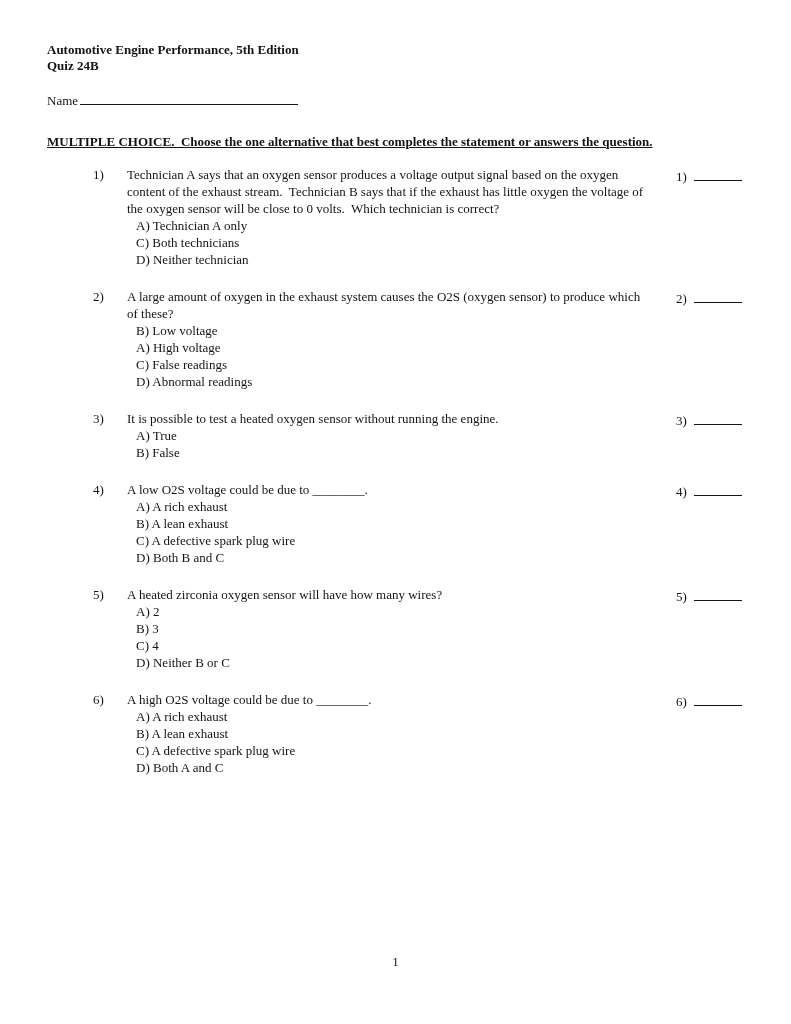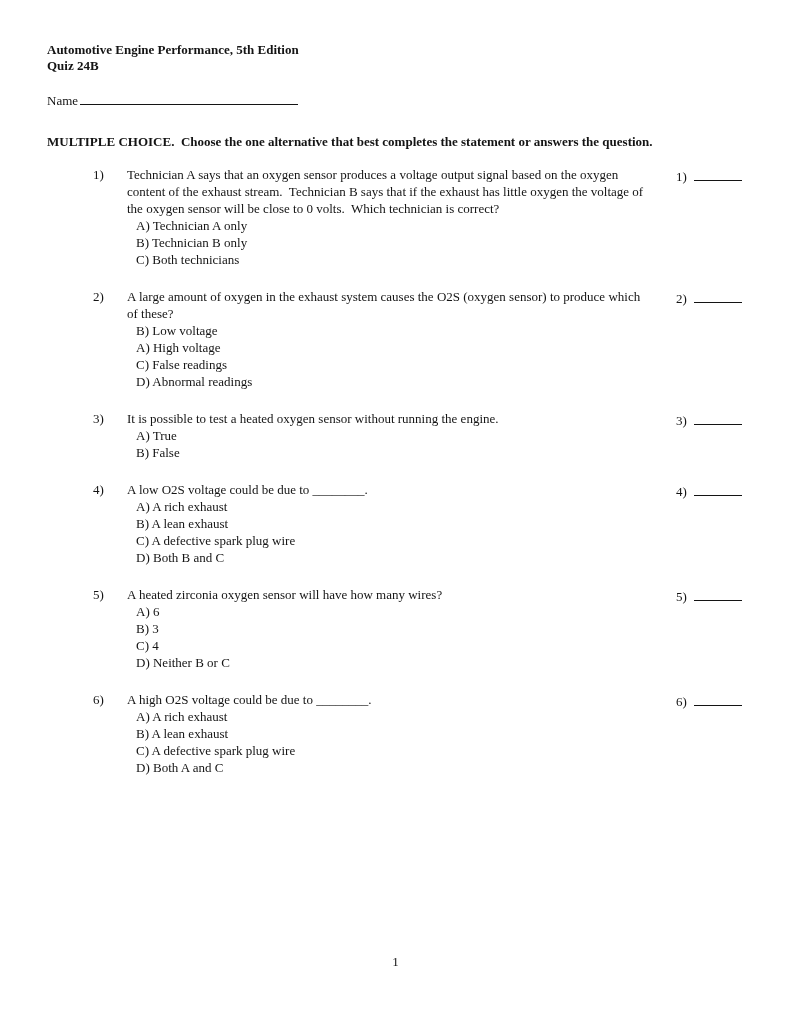--- a/index.html
+++ b/index.html
@@ -14,21 +14,21 @@
   }
   .page{position:relative;width:791px;height:740px;}
   .header{padding:42px 45px 0 47px;line-height:16px;font-weight:bold;}
   .name-row{margin:16px 45px 0 47px;font-weight:normal;line-height:16px;}
   .name-line{
     display:inline-block;width:218px;height:14px;
     border-bottom:1.4px solid #141414;margin-left:2px;
   }
   .mc-heading{
     margin:24px 45px 0 47px;
-    font-weight:bold;line-height:17px;white-space:pre-wrap;
+    font-weight:bold;line-height:17px;white-space:pre-wrap;text-decoration:underline;
   }
   .questions{margin:16px 45px 0 93px;}
   .question{display:flex;margin-bottom:20px;line-height:17px;}
   .q-main{width:552px;flex-shrink:0;}
   .q-stem{display:flex;}
   .q-num{width:12px;flex-shrink:0;}
   .q-text{flex:1;white-space:pre-wrap;margin-left:22px;}
   .q-options{margin-left:43px;}
   .q-answer{margin-left:auto;width:70px;white-space:nowrap;flex-shrink:0;}
   .blank-line{
@@ -59,22 +59,22 @@
   <div class="questions">
 
     <div class="question">
       <div class="q-main">
         <div class="q-stem">
           <span class="q-num">1)</span>
           <span class="q-text">Technician A says that an oxygen sensor produces a voltage output signal based on the oxygen content of the exhaust stream.  Technician B says that if the exhaust has little oxygen the voltage of the oxygen sensor will be close to 0 volts.  Which technician is correct?</span>
         </div>
         <div class="q-options">
           <div>A) Technician A only</div>
-          <div>B) Technician B only</div>
           <div>C) Both technicians</div>
+          <div>D) Neither technician</div>
         </div>
       </div>
       <div class="q-answer">
         <span>1)</span><span class="blank-line"></span>
       </div>
     </div>
 
     <div class="question">
       <div class="q-main">
         <div class="q-stem">
@@ -127,21 +127,21 @@
       </div>
     </div>
 
     <div class="question">
       <div class="q-main">
         <div class="q-stem">
           <span class="q-num">5)</span>
           <span class="q-text">A heated zirconia oxygen sensor will have how many wires?</span>
         </div>
         <div class="q-options">
-          <div>A) 6</div>
+          <div>A) 2</div>
           <div>B) 3</div>
           <div>C) 4</div>
           <div>D) Neither B or C</div>
         </div>
       </div>
       <div class="q-answer">
         <span>5)</span><span class="blank-line"></span>
       </div>
     </div>
 

